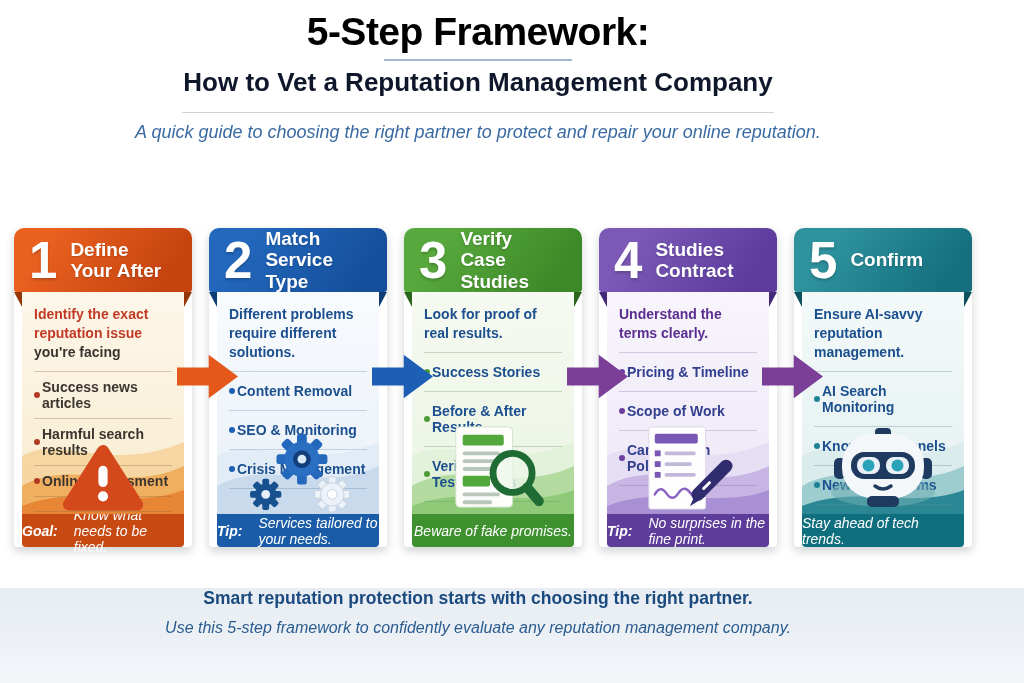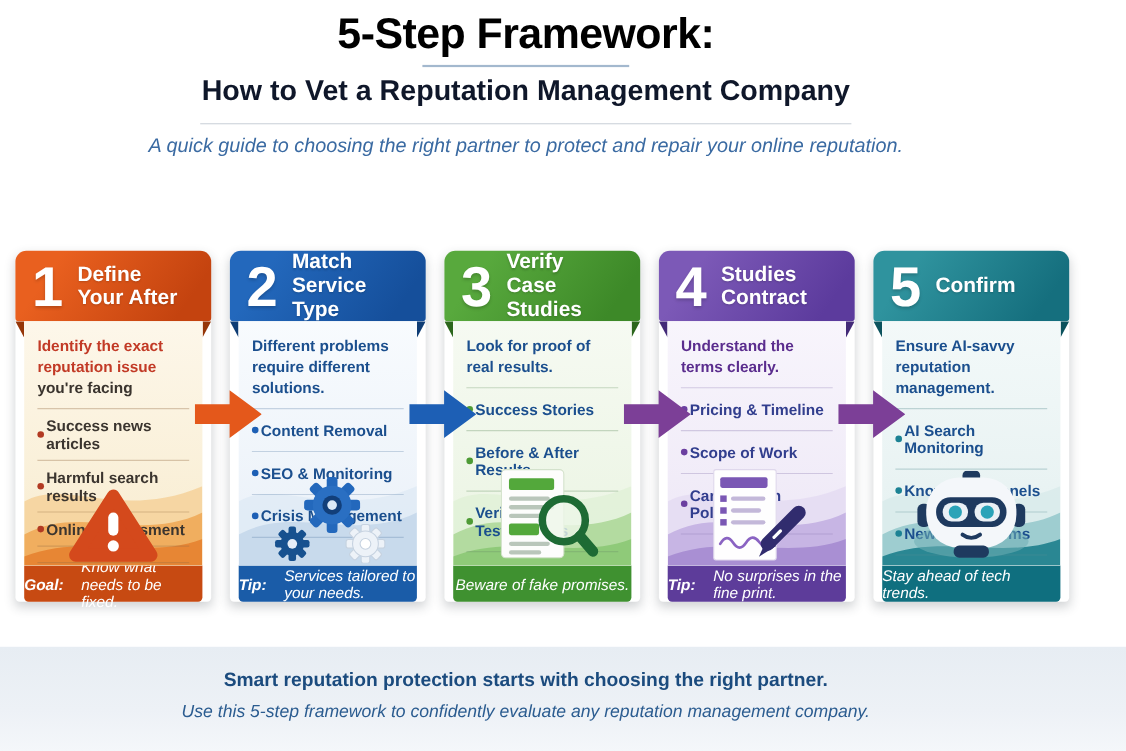--- a/index.html
+++ b/index.html
@@ -61,21 +61,21 @@
                 clip-path:polygon(0 33%, 52% 33%, 52% 9%, 100% 50%, 52% 91%, 52% 67%, 0 67%);
                 filter:drop-shadow(0 2px 2px rgba(0,0,0,0.2)); }
   .fa1 { left:177px; background:#E4581B; }
   .fa2 { left:372px; background:#1D5FB5; }
   .fa3 { left:567px; background:#7C3F97; }
   .fa4 { left:762px; background:#7C3F97; }
 
   
   .page-footer { position:absolute; left:0; top:588px; width:1024px; height:95px;
                  background:linear-gradient(180deg,#E7EDF3,#EDF1F6 60%,#F4F7FA); }
-  .footer-inner { width:956px; text-align:center; padding-top:20px; }
+  .footer-inner { width:956px; text-align:center; }
   .footer-headline { margin:0; font-size:17.5px; font-weight:bold; color:#1B4B7E; }
   .footer-tagline { margin:10px 0 0; font-size:16px; font-style:italic; color:#2B5C90; }
 </style>
 </head>
 <body>
 
 <div class="page">
 
   <div class="header-block">
     <h1 class="main-title">5-Step Framework:</h1>

